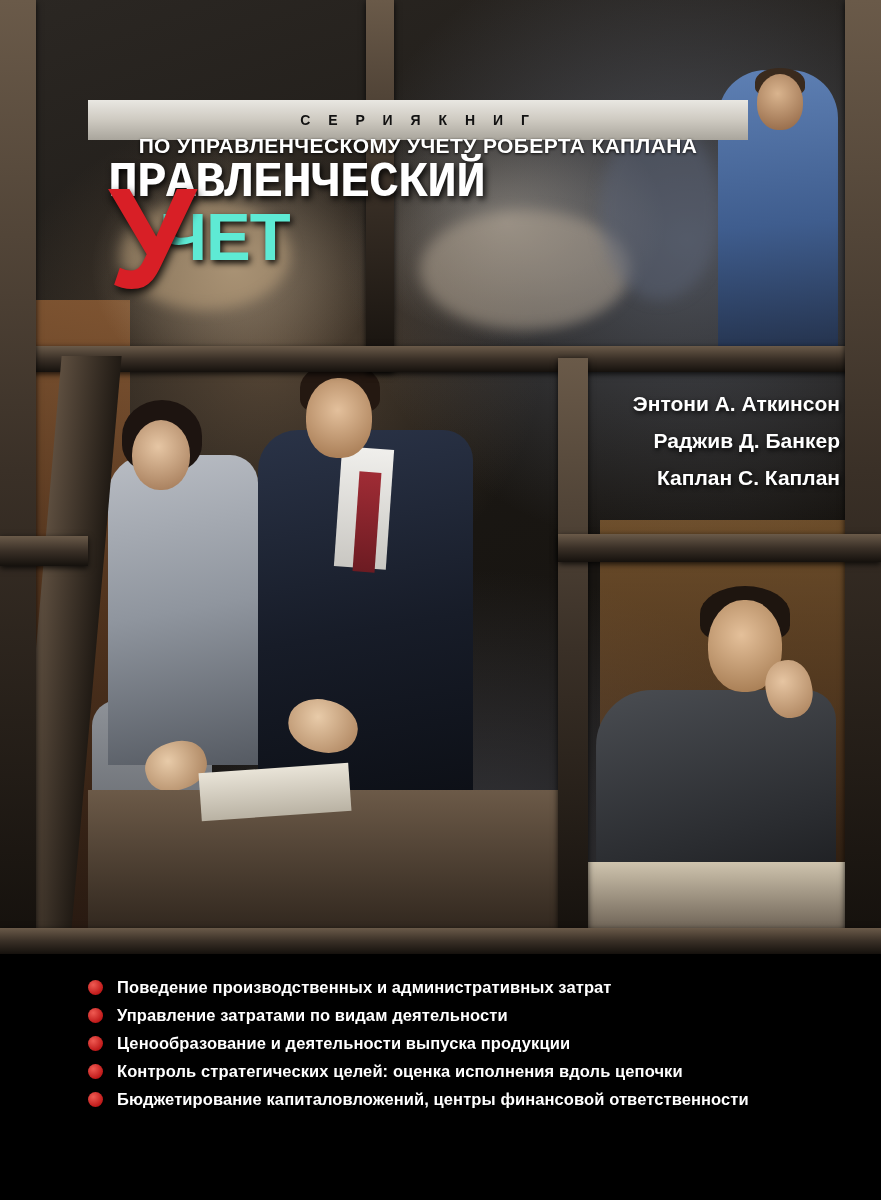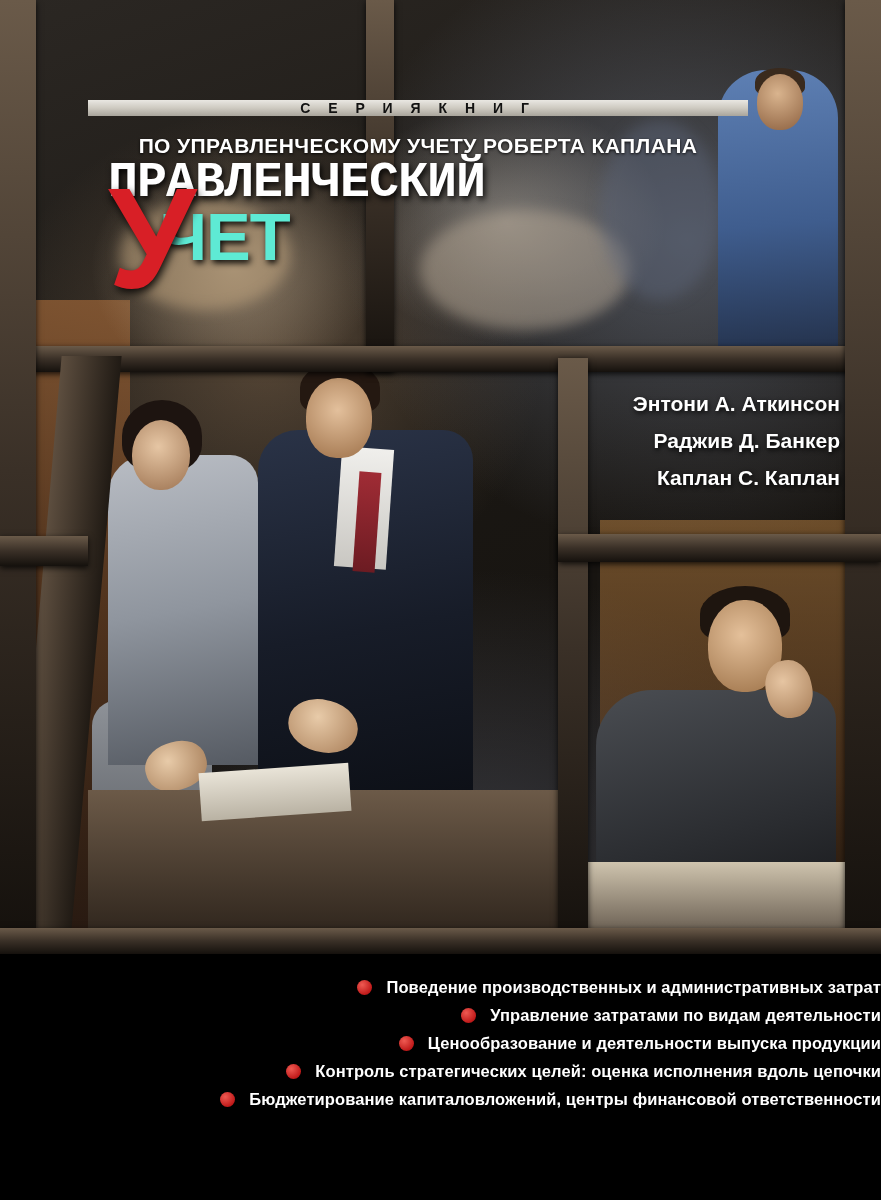--- a/index.html
+++ b/index.html
@@ -182,21 +182,21 @@
   .frame-diag2 {
     position: absolute; left: 36px; top: 356px; width: 60px; height: 586px;
     background: linear-gradient(90deg, #5d4e3f, #201a14);
     transform: skewX(-5deg);
   }
 
   
   .series-bar {
     position: absolute;
     left: 88px; top: 100px;
-    width: 660px; height: 16px;
+    width: 660px; height: 40px;
     background: linear-gradient(180deg, #e9e7e2 0%, #cfcbc2 48%, #a9a59c 100%);
     display: flex;
     align-items: center;
     justify-content: center;
   }
   .series-bar-text {
     font-size: 14px;
     font-weight: bold;
     letter-spacing: 7px;
     color: #121212;
@@ -270,21 +270,20 @@
     left: 0; top: 954px;
     width: 881px; height: 246px;
     background: #000;
     padding-top: 24px;
     box-sizing: border-box;
   }
   .bullet-row {
     display: flex;
     align-items: center;
     margin: 0 0 9px 88px;
-    justify-content: flex-end;
   }
   .bullet-dot {
     width: 15px; height: 15px;
     border-radius: 50%;
     background: radial-gradient(circle at 35% 32%, #ef5a52, #c01a1a 70%, #7e0f0f);
     margin-right: 14px;
     flex: 0 0 auto;
   }
   .bullet-text {
     font-size: 16.5px;

